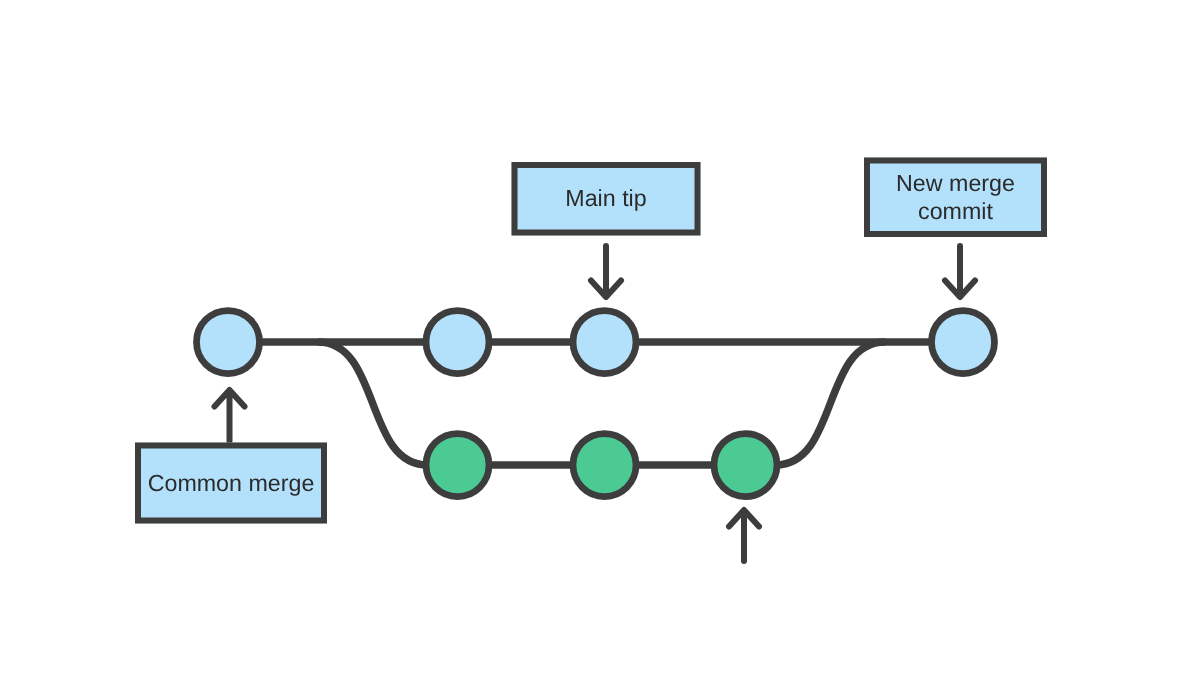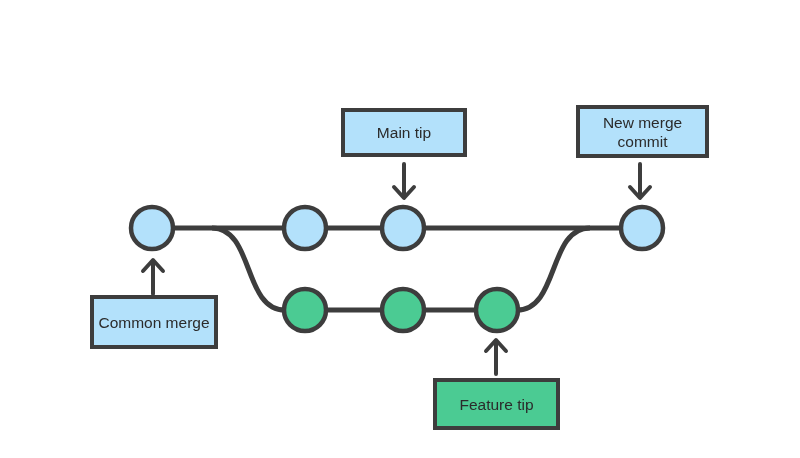--- a/index.html
+++ b/index.html
@@ -48,21 +48,21 @@
     justify-content: center;
     text-align: center;
     font-size: 15.5px;
     line-height: 19px;
     color: var(--text, #2b2b2b);
     white-space: pre-line;
   }
   .label-box.blue  { background: var(--blue,  #b3e1fb); }
   .label-box.green { background: var(--green, #4bcb93); }
   #box-main-tip        { left: 341px; top: 108px; width: 126px; height: 49px; }
-  #box-new-merge       { left: 576px; top: 105px; width: 133px; height: 53px; }
+  #box-new-merge       { left: 576px; top: 105px; width: 122px; height: 53px; }
   #box-common-base     { left:  90px; top: 295px; width: 128px; height: 54px; }
   #box-feature-tip     { left: 433px; top: 378px; width: 127px; height: 52px; }
 </style>
 </head>
 <body>
 
 <div class="canvas">
 
   <svg class="graph" width="800" height="458" viewBox="0 0 800 458">
 
@@ -95,17 +95,14 @@
 
   <div class="label-box blue" id="box-new-merge">
     <span>New merge
 commit</span>
   </div>
 
   <div class="label-box blue" id="box-common-base">
     <span>Common merge</span>
   </div>
 
-  <div class="label-box green" id="box-feature-tip">
-    <span>Feature tip</span>
-  </div>
 
 </div>
 
 </body></html>

